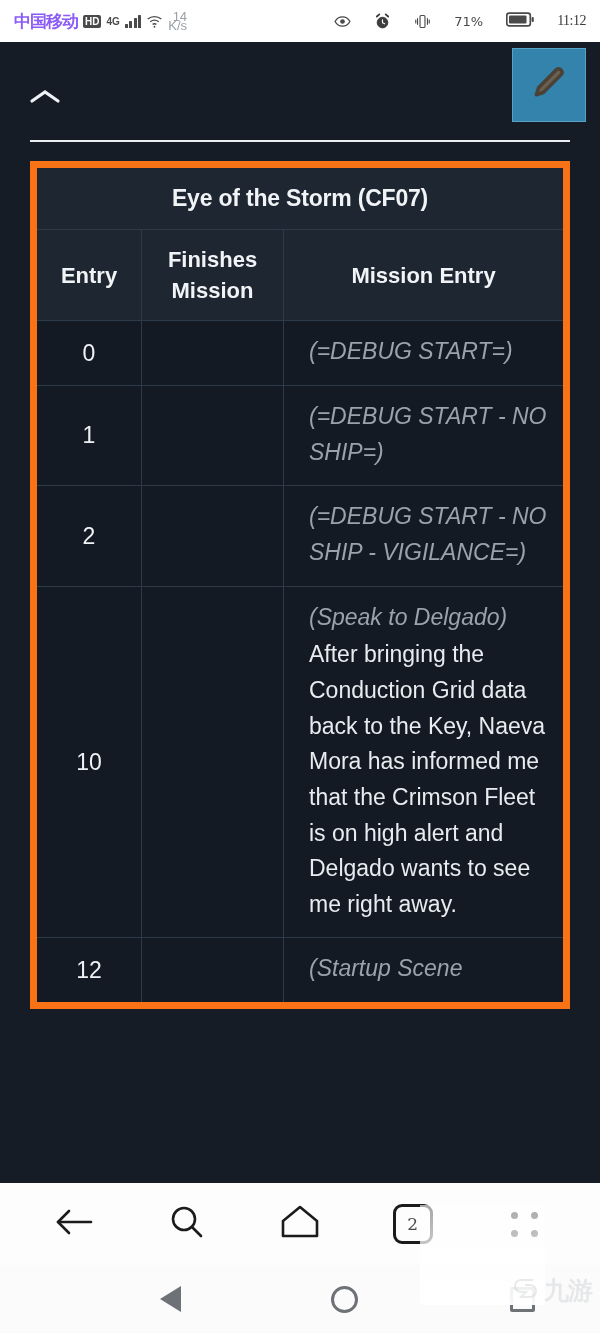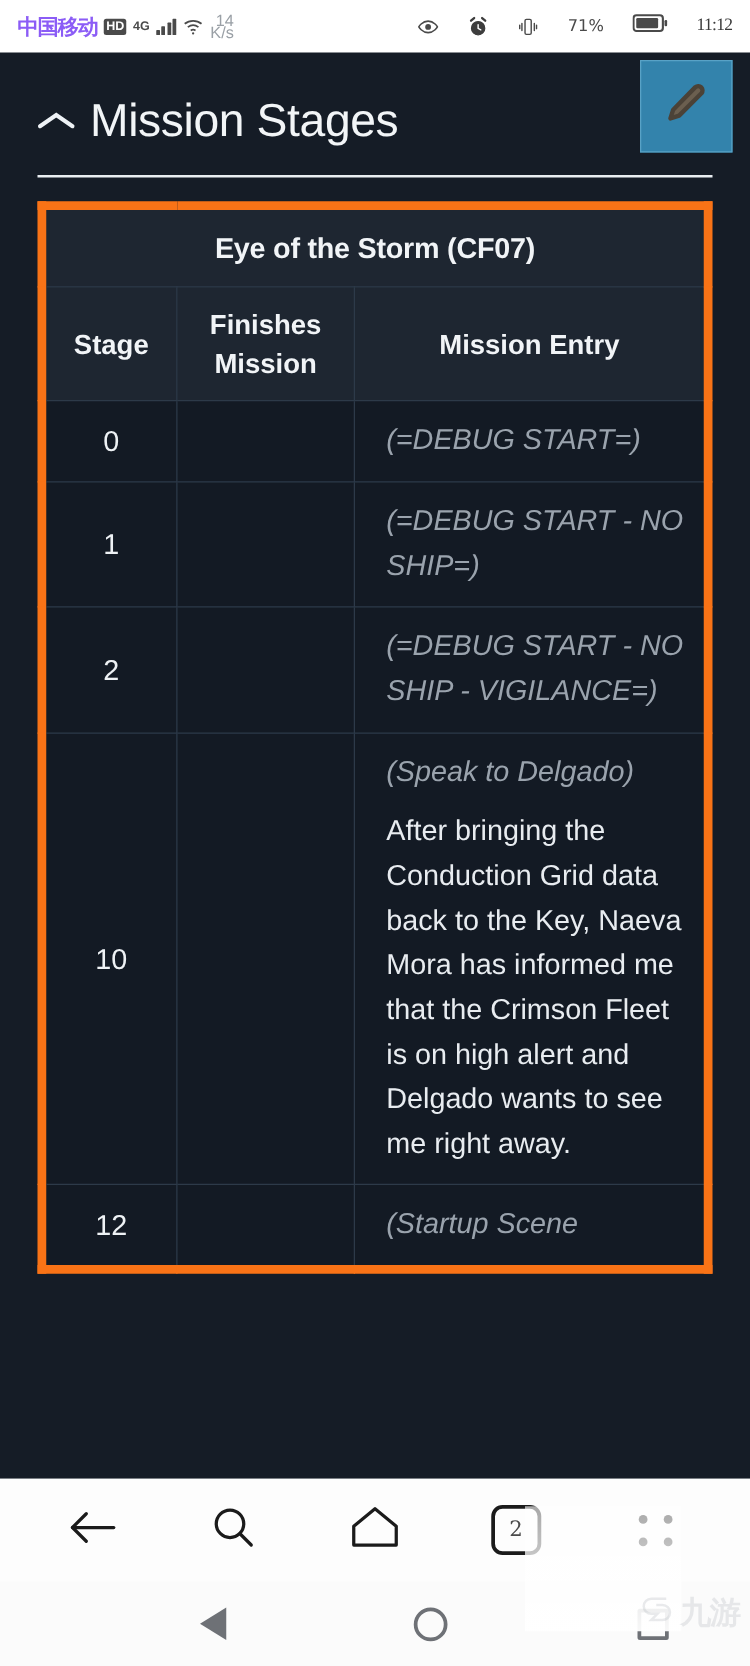--- a/index.html
+++ b/index.html
@@ -120,21 +120,21 @@
     color:#e8ecf0;
     font-size:23px;
     line-height:1.55;
   }
   .entry-note {
     color:#9aa3ad;
     font-style:italic;
     display:block;
   }
   .entry-body { display:block; }
-  .entry-note + .entry-body { margin-top:12px; }
+  .entry-note + .entry-body { margin-top:2px; }
 
   
   #browser-bar {
     position:absolute; top:1183px; left:0; width:600px; height:82px;
     background:#fdfdfd;
     display:flex; align-items:center; justify-content:space-around;
     padding:0 18px;
   }
   .bb-btn {
     width:68px; height:62px; display:flex; align-items:center; justify-content:center;
@@ -253,21 +253,20 @@
 
 <div id="page">
   <div id="page-inner">
 
     <div id="section-header">
       <span id="collapse-icon">
         <svg width="34" height="20" viewBox="0 0 34 20" fill="none" stroke="#eef2f6" stroke-width="3.2" stroke-linecap="round">
           <path d="M4 14 L17 5 L30 14"></path>
         </svg>
       </span>
-      <div id="section-title">Mission Stages</div>
       <div id="edit-button">
         <span>
           <svg width="38" height="38" viewBox="0 0 24 24" fill="none" stroke="#4b4237" stroke-width="2.2" stroke-linecap="round" stroke-linejoin="round">
             <path d="M16.6 3.6a2.2 2.2 0 0 1 3.1 3.1L8.4 18 4 19.4 5.4 15 16.6 3.6z" fill="#6b5f4f"></path>
           </svg>
         </span>
       </div>
     </div>
     <div id="title-rule"></div>
 
@@ -275,21 +274,21 @@
       <colgroup>
         <col class="c-stage">
           <col class="c-fin">
           <col class="c-entry">
       </colgroup>
       <tbody>
         <tr class="caption-row">
           <td colspan="3">Eye of the Storm (CF07)</td>
         </tr>
         <tr class="head-row">
-          <th>Stage</th>
+          <th>Entry</th>
           <th>Finishes Mission</th>
           <th>Mission Entry</th>
         </tr>
 
         <tr class="body-row">
           <td class="cell-stage">0</td>
           <td class="cell-fin"></td>
           <td class="cell-entry">
             <span class="entry-note">(=DEBUG START=)</span>
           </td>

